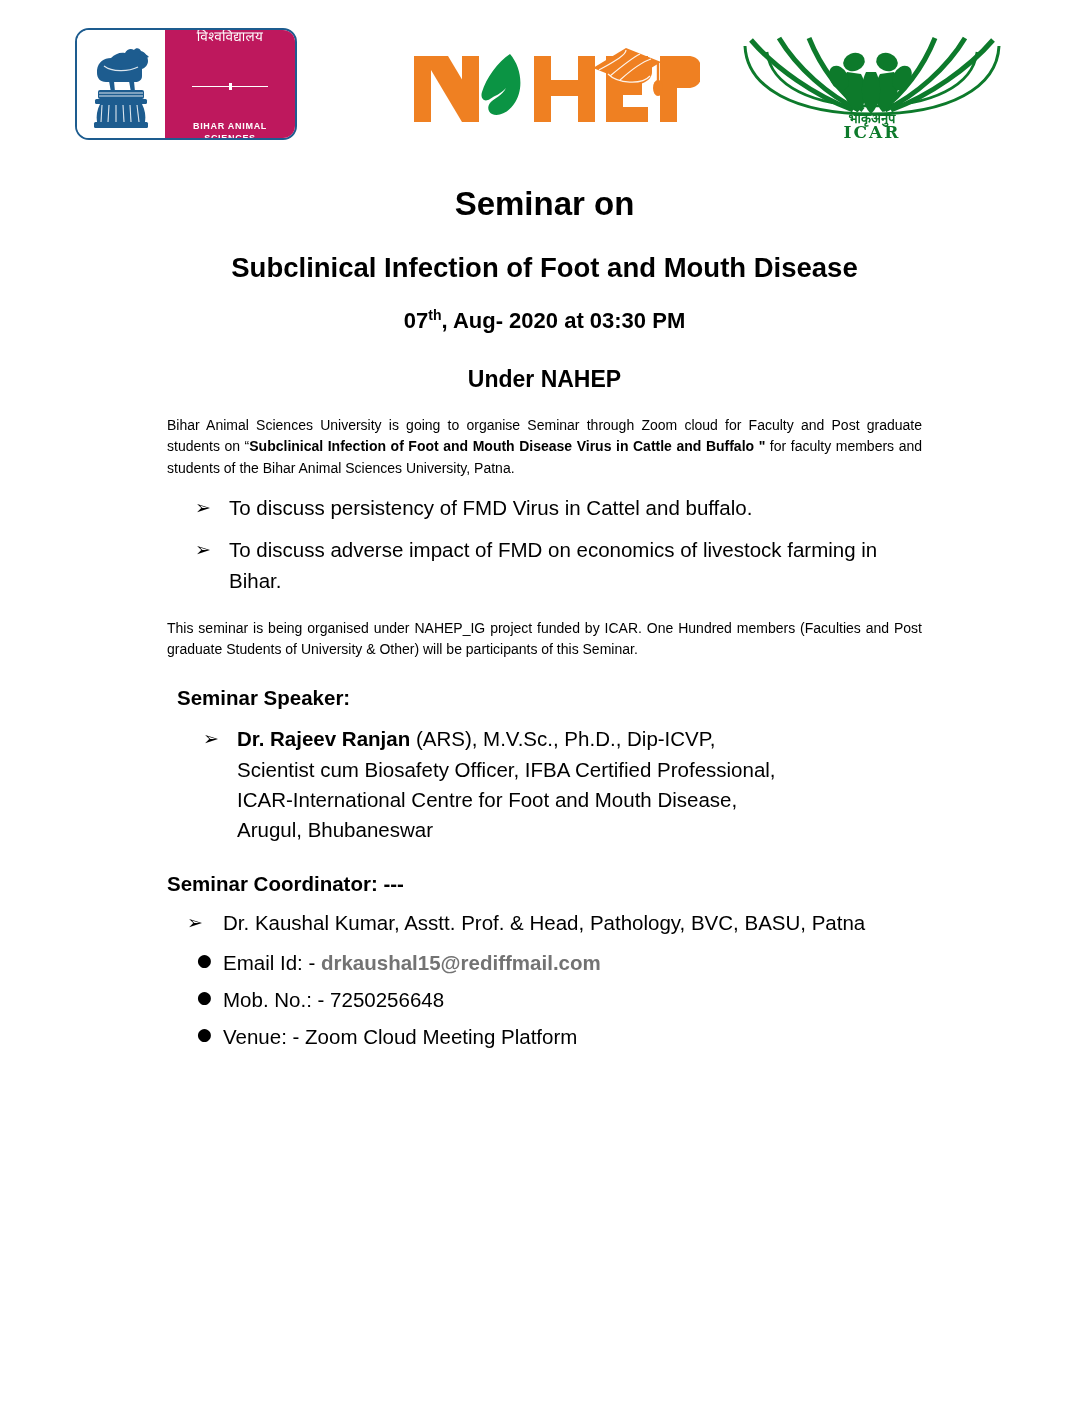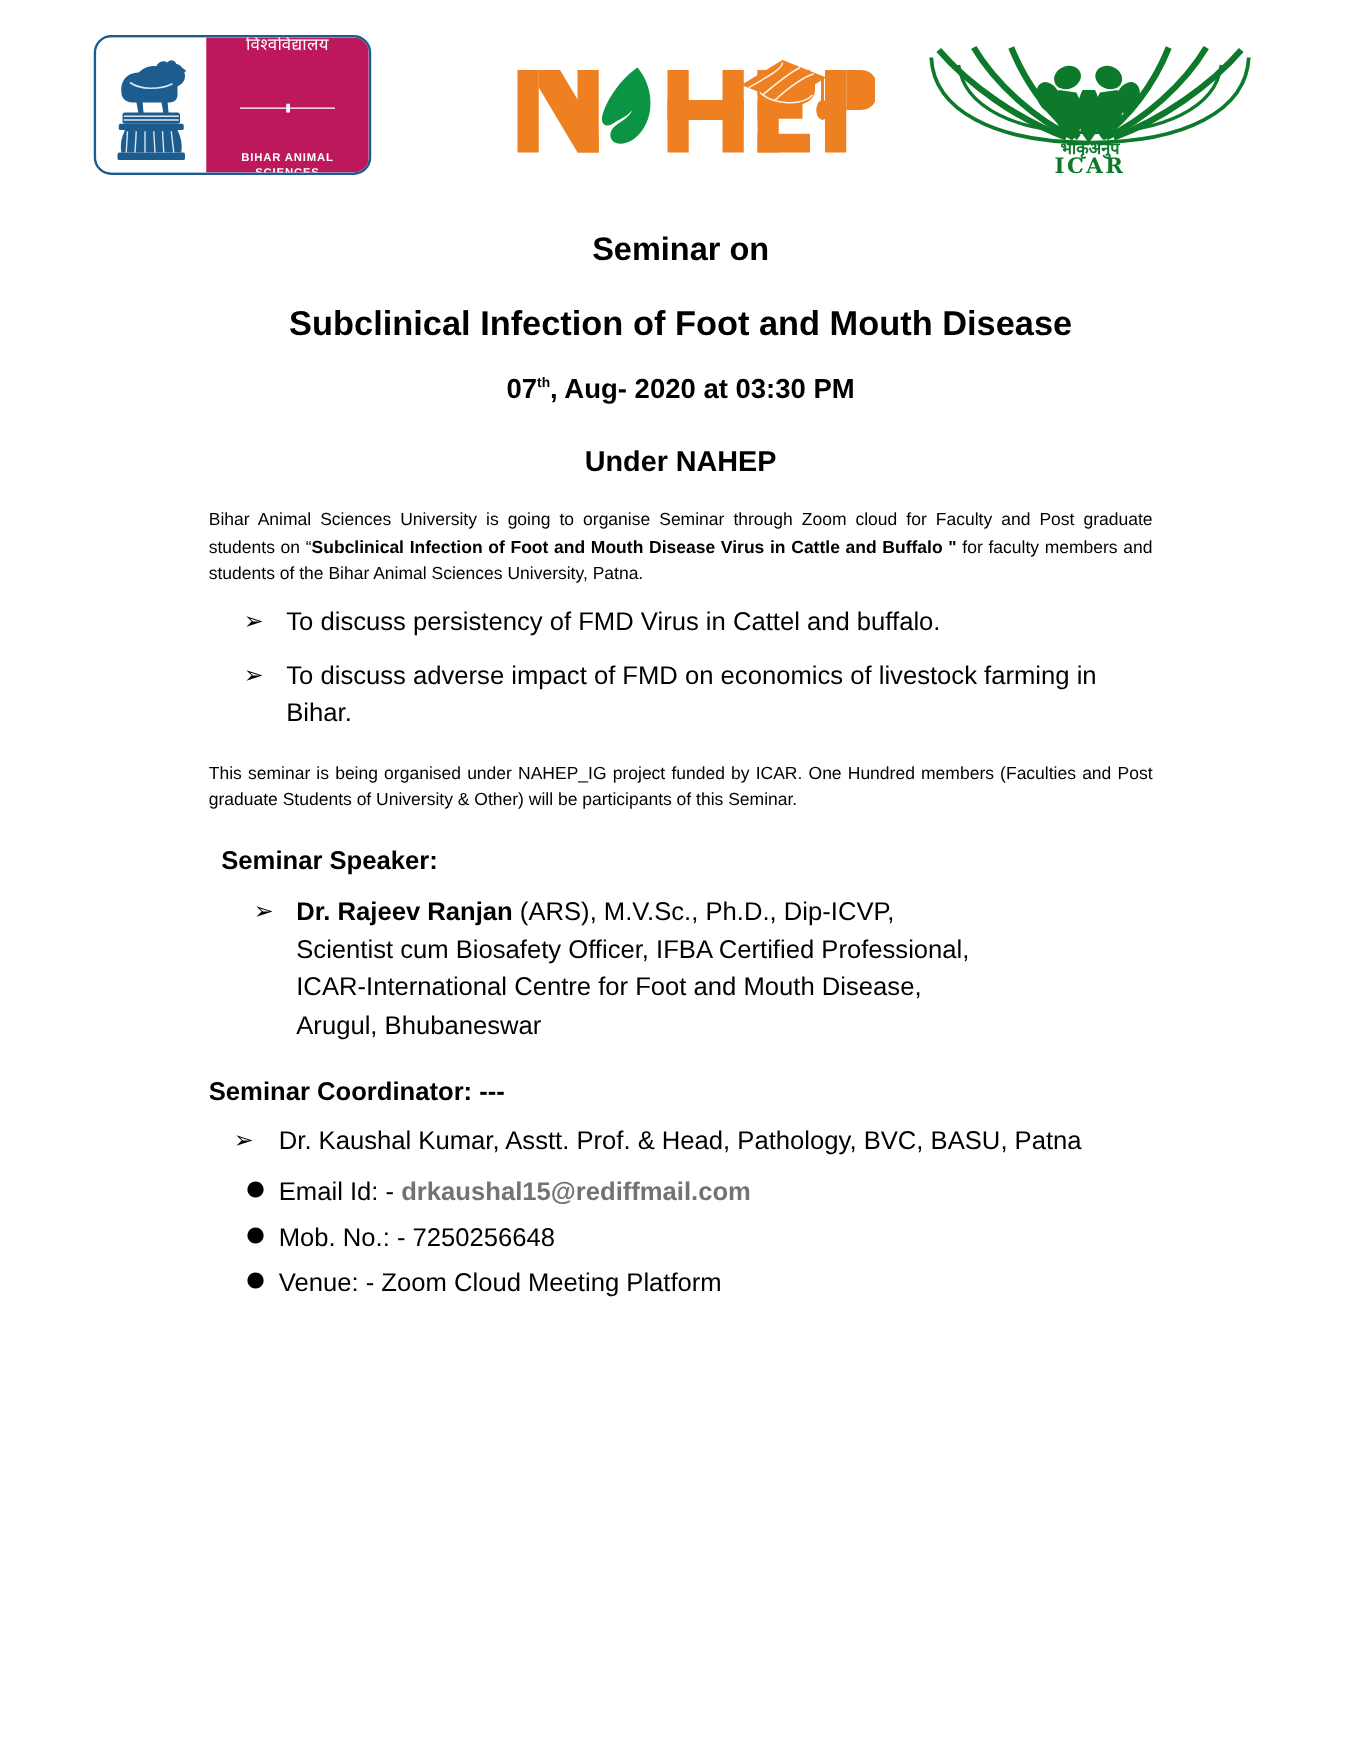--- a/index.html
+++ b/index.html
@@ -118,37 +118,37 @@
   
   .doc {
     position: absolute;
     left: 167px;
     top: 0;
     width: 755px;
   }
 
   .title-block { text-align: center; }
   .t-seminar-on {
-    font-size: 26px;
+    font-size: 33px;
     font-weight: bold;
     margin-top: 184px;
     line-height: 1.2;
   }
   .t-main {
     font-size: 27.5px;
     font-weight: bold;
     line-height: 1.28;
     margin-top: 26px;
   }
   .t-date {
     font-size: 22px;
     font-weight: bold;
     margin-top: 22px;
   }
-  .t-date sup { font-size: 11px; vertical-align: super; }
+  .t-date sup { font-size: 14px; vertical-align: super; }
   .t-under {
     font-size: 23px;
     font-weight: bold;
     margin-top: 32px;
   }
 
   p.body-para {
     font-size: 14px;
     line-height: 1.52;
     text-align: justify;

